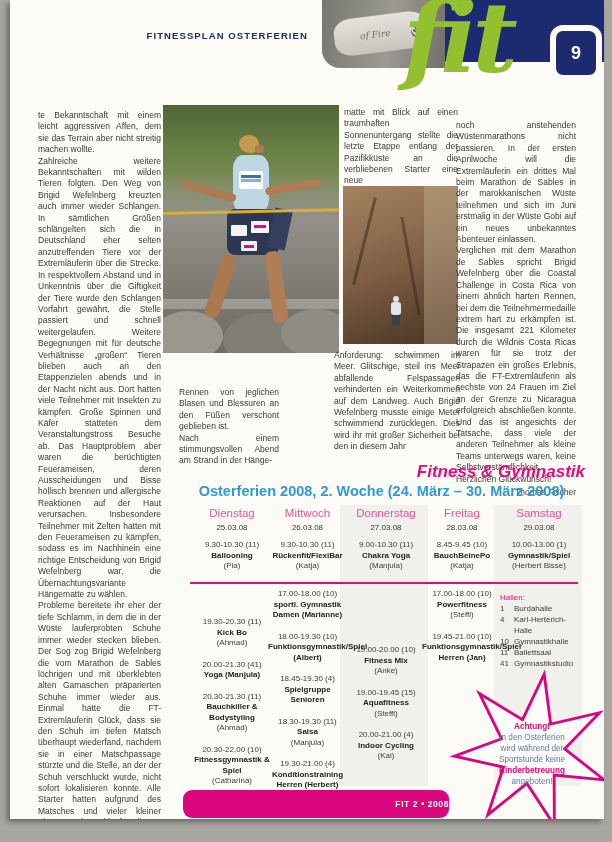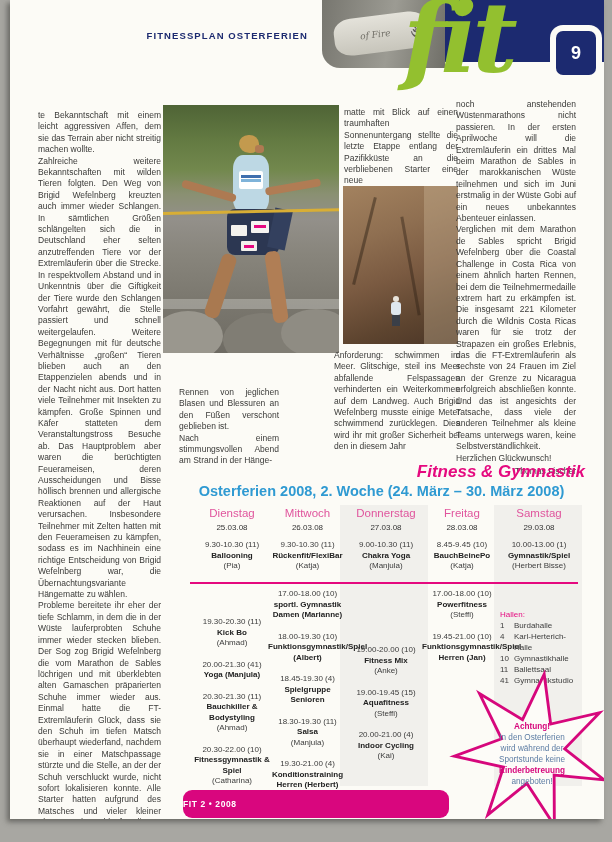--- a/index.html
+++ b/index.html
@@ -32,21 +32,21 @@
             line-height:15px; text-transform:uppercase; }
 
   
   .col { position:absolute; font-size:8.5px; line-height:11.4px; color:#3a3a38;
          text-align:justify; hyphens:auto; }
   .col p { margin:0; }
   .col1 { left:28px; top:110px; width:123px; }
   .col2 { left:169px; top:387px; width:100px; }
   .col3a { left:334px; top:107px; width:114px; }
   .col3b { left:324px; top:350px; width:126px; }
-  .col4 { left:446px; top:99px; width:120px; }
+  .col4 { left:446px; top:120px; width:120px; }
   .byline { text-align:right; margin-top:2px; }
 
   .caption { position:absolute; left:153px; top:359px; width:180px; color:#e5097f;
              font-weight:bold; font-size:7.5px; line-height:10px; letter-spacing:.4px;
              text-transform:uppercase; }
 
   
   .photo1 { position:absolute; left:153px; top:105px; width:176px; height:248px; overflow:hidden;
             background:linear-gradient(180deg,#4f6436 0%,#637a42 14%,#72884d 26%,#8a9072 36%,
                        #93908a 46%,#88857c 60%,#7b786f 78%,#6e6b63 100%); }
@@ -100,36 +100,36 @@
   .day-col.d3 { left:412px; width:80px; }
   .day-col.d4 { left:486px; width:86px; }
   .day-name { font-size:11.5px; color:#e0559d; }
   .day-date { font-size:8px; color:#333; margin-top:4px; }
   .slot { font-size:8px; line-height:10.5px; color:#3c3c3c; }
   .slot .act { font-weight:bold; color:#222; }
   .morning { margin-top:8px; height:46px; }
   .evening { display:flex; flex-direction:column; gap:11px; margin-top:3px; }
   .d0 .evening { margin-top:31px; }
   .d2 .evening { margin-top:59px; }
-  .halls { text-align:left; font-size:8px; line-height:11px; color:#3c3c3c; margin-top:20px; padding-left:4px; }
+  .halls { text-align:left; font-size:8px; line-height:11px; color:#3c3c3c; margin-top:3px; padding-left:4px; }
   .halls-head { color:#e5097f; }
   .hall { display:flex; }
   .hall-num { width:14px; flex:none; }
 
   
   .star-wrap { position:absolute; left:436px; top:664px; width:172px; height:174px; z-index:8; }
   .star-wrap svg { position:absolute; left:0; top:0; }
   .star-text { position:absolute; left:27px; top:57px; width:118px; text-align:center;
                font-size:8.2px; line-height:11px; color:#5c7ca3; }
   .star-title, .star-hi { color:#d6077c; font-weight:bold; }
 
   
   .footer-bar { position:absolute; left:173px; top:790px; width:266px; height:28px;
                 background:#d9067e; border-radius:9px; color:#fff; font-weight:bold;
-                font-size:8.5px; letter-spacing:.6px; text-align:left; line-height:28px; }
+                font-size:8.5px; letter-spacing:.6px; text-align:right; line-height:28px; }
 </style>
 </head>
 <body>
 
 <div class="scan">
   <div class="page">
 
     <div class="navy-bar"></div>
     <div class="stone-photo">
       <div class="stone">

